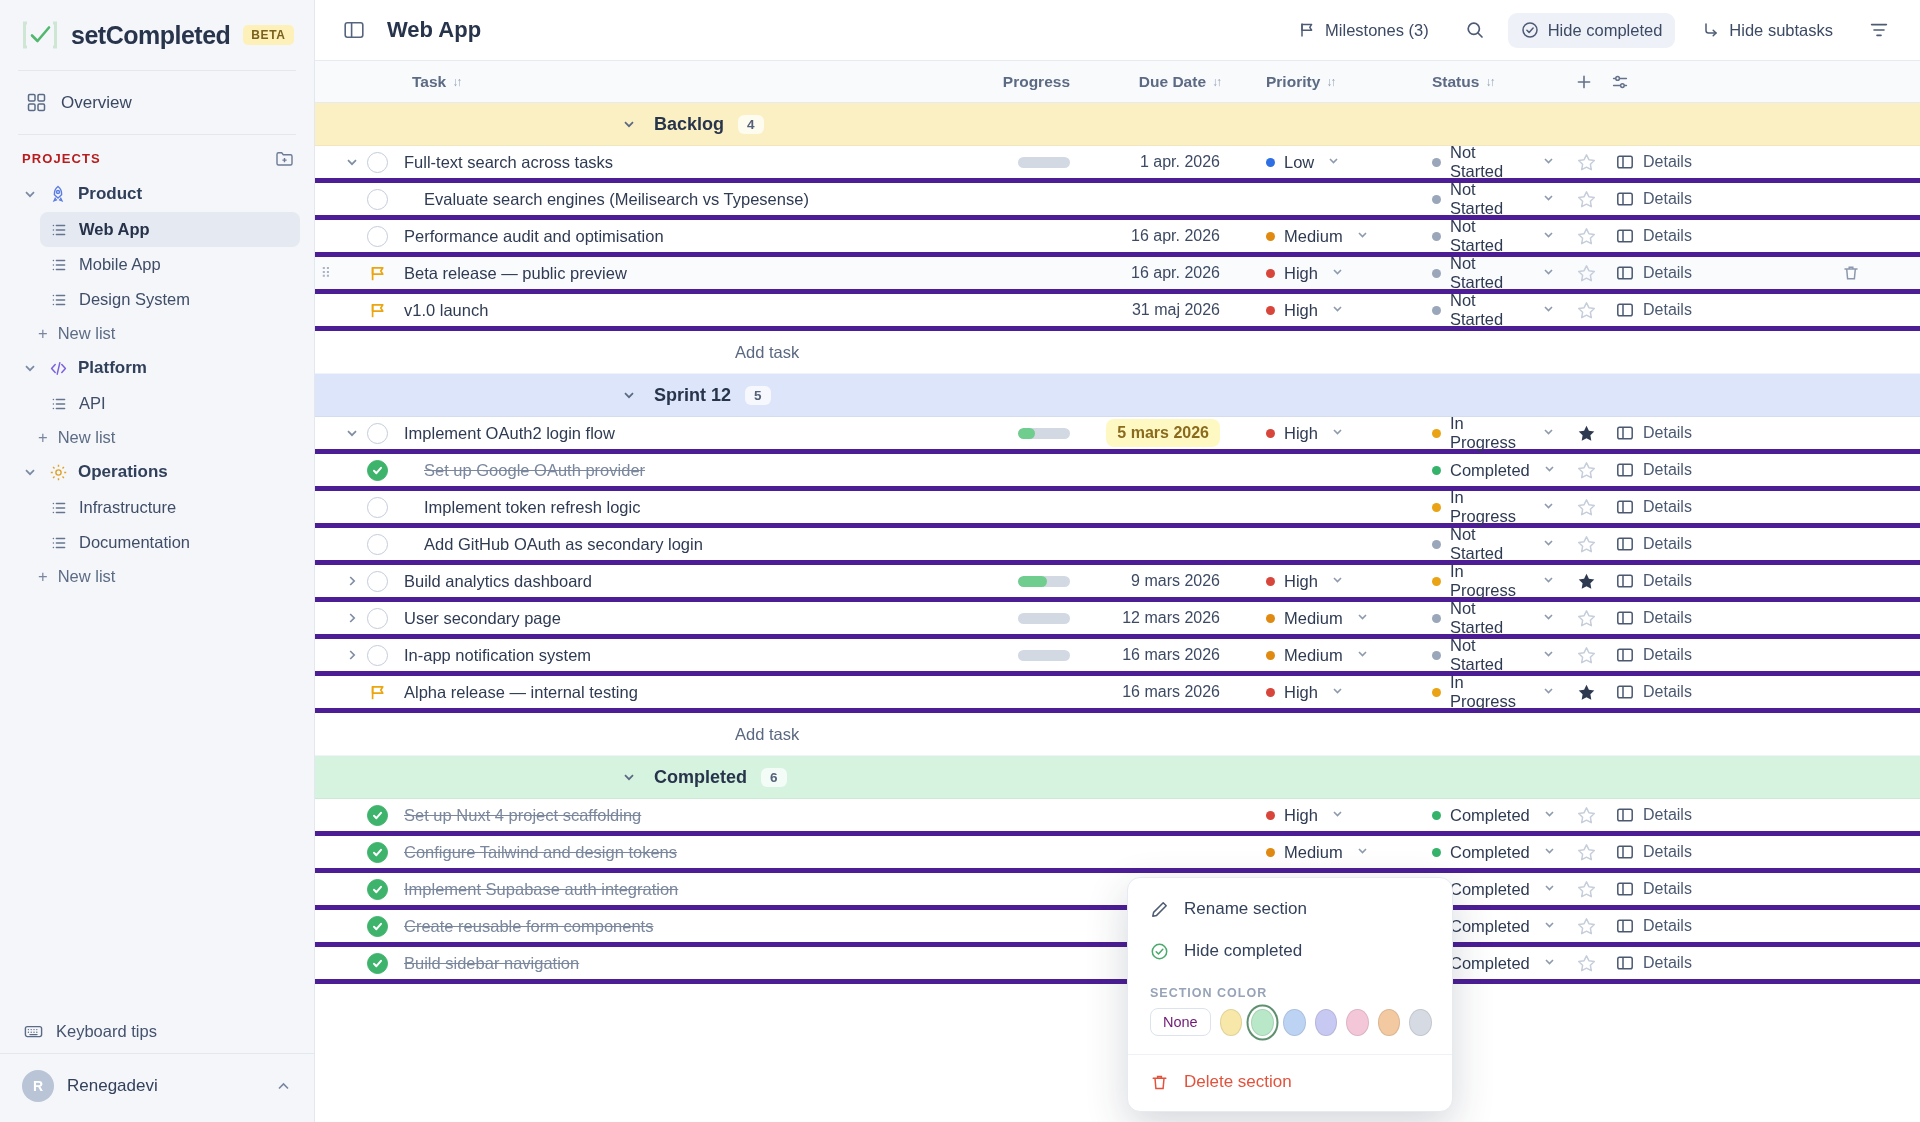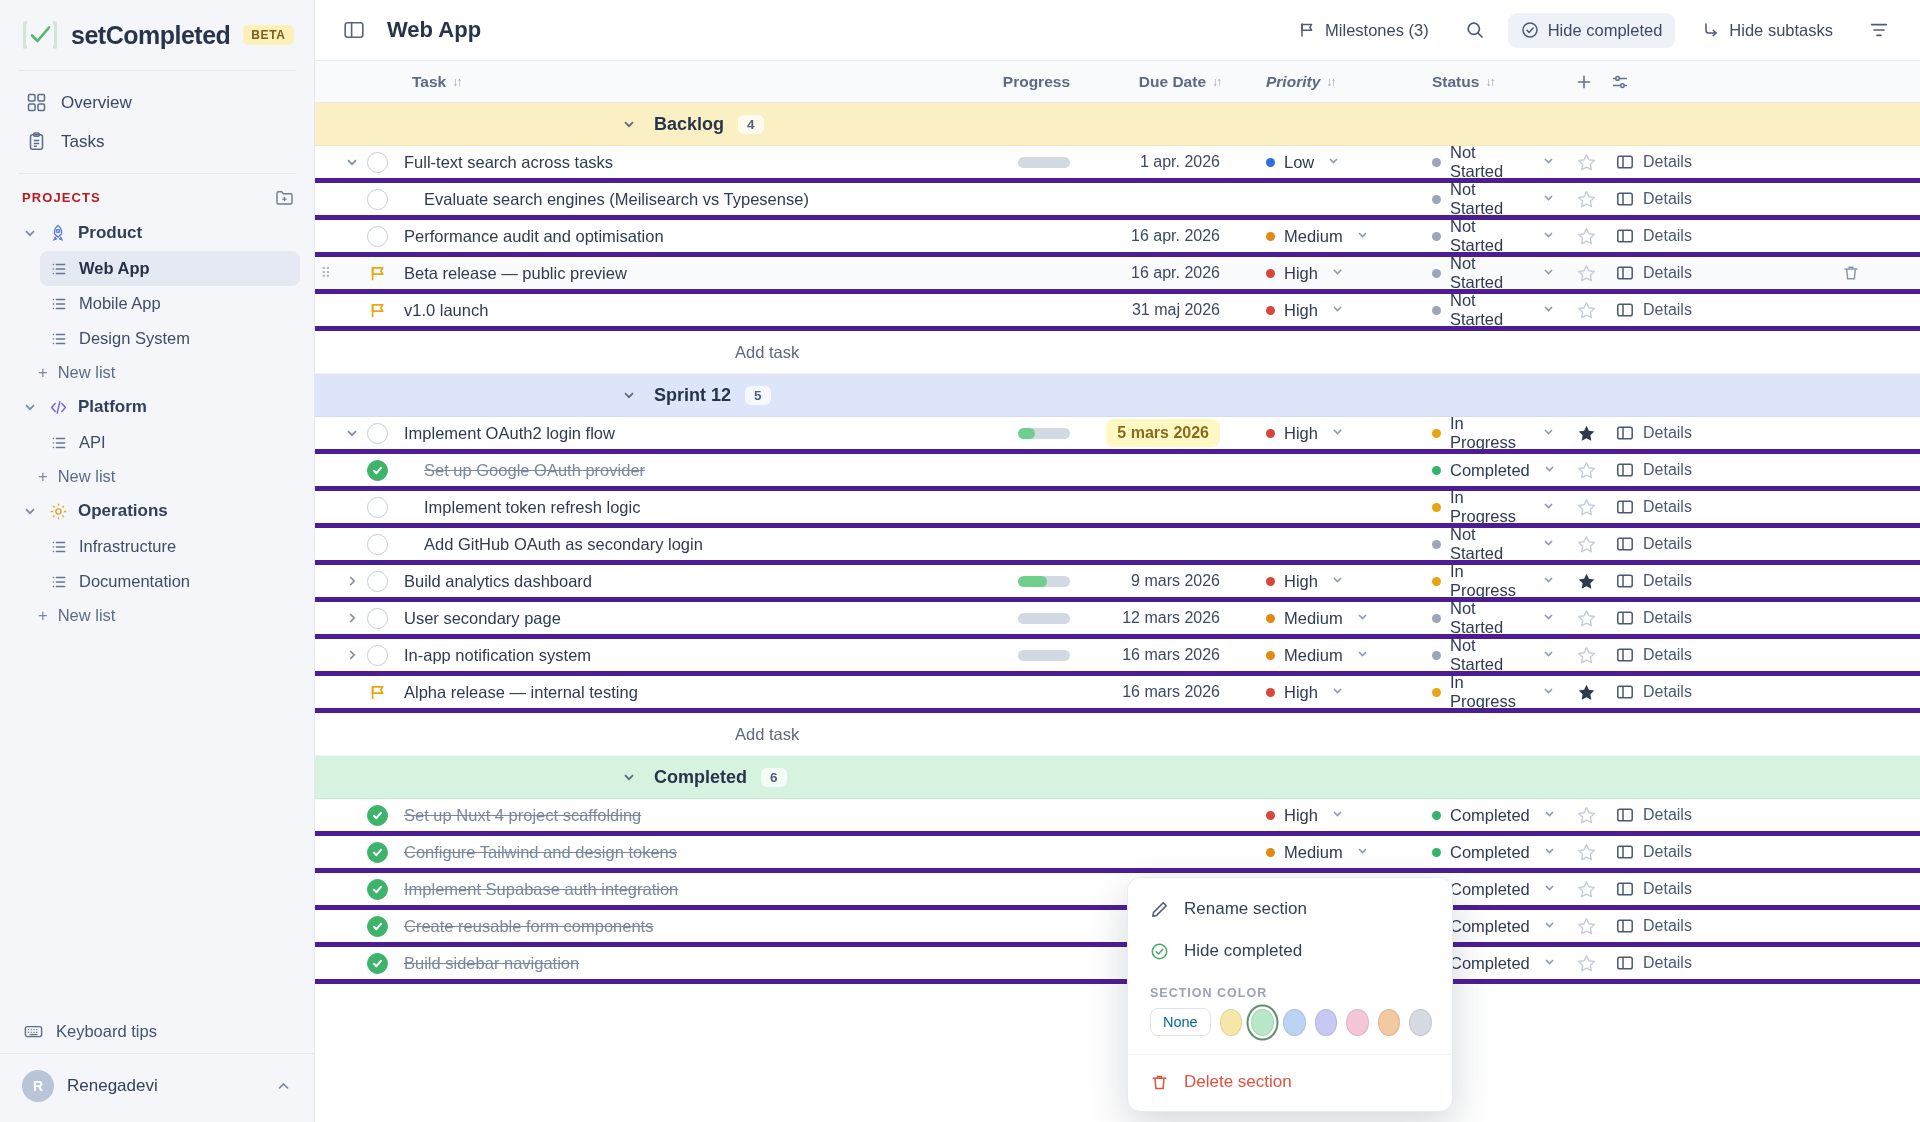--- a/index.html
+++ b/index.html
@@ -103,21 +103,21 @@
     background: #f8fafc; border-bottom: 1px solid #e6eaf1;
     font-size: 15.5px; color: #5c6a84; font-weight: 600;
   }
   .th { display: flex; align-items: center; gap: 6px; }
   .sortico { font-size: 12px; color: #97a3b8; letter-spacing: -2px; }
 
   
   .c-task   { width: 640px; padding-left: 97px; }
   .c-prog   { width: 115px; justify-content: flex-end; }
   .c-due    { width: 150px; justify-content: flex-end; }
-  .c-pri    { width: 160px; padding-left: 46px; font-style: italic; }
+  .c-pri    { width: 160px; padding-left: 46px; }
   .c-stat   { width: 175px; padding-left: 52px; }
   .c-actions{ flex: 1; display: flex; align-items: center; gap: 18px; padding-left: 20px; }
 
   .tbody { flex: 1; overflow: hidden; background: #fff; }
 
   
   .sect {
     height: 43px; display: flex; align-items: center;
     padding-left: 355px; font-size: 18px; font-weight: 700; color: #27344b;
     border-bottom: 1px solid rgba(0,0,0,.04);
@@ -176,21 +176,21 @@
     display: flex; align-items: center; gap: 15px; padding: 11px 22px;
     font-size: 17px; color: #33415b; cursor: pointer;
   }
   .mi.danger { color: #e2523c; }
   .mlabel { font-size: 12.5px; font-weight: 700; letter-spacing: 1px; color: #97a3b8; padding: 14px 22px 8px 22px; }
   .swatches { display: flex; align-items: center; gap: 9px; padding: 0 20px 12px 22px; }
   .sw { width: 27px; height: 27px; border-radius: 50%; border: 1.5px solid rgba(0,0,0,.09); cursor: pointer; }
   .sw.sel { box-shadow: 0 0 0 2.5px #fff, 0 0 0 4.5px #5e8f6f; }
   .sw-none {
     padding: 5px 12px; border-radius: 8px; border: 1px solid #dde3ec;
-    font-size: 14.5px; color: #0369a1; cursor: pointer; background: #fff;
+    font-size: 14.5px; color: #701a75; cursor: pointer; background: #fff;
   }
   .msep { height: 1px; background: #eef1f6; margin: 6px 0; }
 </style>
 </head>
 <body>
 
 <div class="app">
 
   <aside class="sidebar">
     <div class="brand">
@@ -210,30 +210,20 @@
       <div class="nav-item">
         <span class="nav-ico">
           <svg width="19" height="19" viewBox="0 0 19 19" fill="none" stroke="currentColor" stroke-width="1.5">
             <rect x="1.5" y="1.5" width="6.5" height="6.5" rx="1.2"></rect>
               <rect x="11" y="1.5" width="6.5" height="6.5" rx="1.2"></rect>
             <rect x="1.5" y="11" width="6.5" height="6.5" rx="1.2"></rect>
               <rect x="11" y="11" width="6.5" height="6.5" rx="1.2"></rect>
           </svg>
         </span>
         <span>Overview</span>
-      </div>
-      <div class="nav-item">
-        <span class="nav-ico">
-          <svg width="19" height="19" viewBox="0 0 19 19" fill="none" stroke="currentColor" stroke-width="1.5">
-            <rect x="3.5" y="2.8" width="12" height="14.5" rx="2"></rect>
-            <rect x="6.8" y="1" width="5.4" height="3.3" rx="1"></rect>
-            <path d="M6.8 8.5h5.4M6.8 11.6h5.4M6.8 14.2h3"></path>
-          </svg>
-        </span>
-        <span>Tasks</span>
       </div>
     </nav>
     <div class="sb-div"></div>
 
     <div class="sec-label">
       <span>PROJECTS</span>
       <span style="color:#6d7b94;display:flex;">
         <svg width="19" height="19" viewBox="0 0 19 19" fill="none" stroke="currentColor" stroke-width="1.4">
           <path d="M2 5.2a1.5 1.5 0 011.5-1.5h3.2l1.6 2h7.2A1.5 1.5 0 0117 7.2v7.3a1.5 1.5 0 01-1.5 1.5h-12A1.5 1.5 0 012 14.5z"></path>
           <path d="M9.5 9v4.2M7.4 11.1h4.2"></path>

